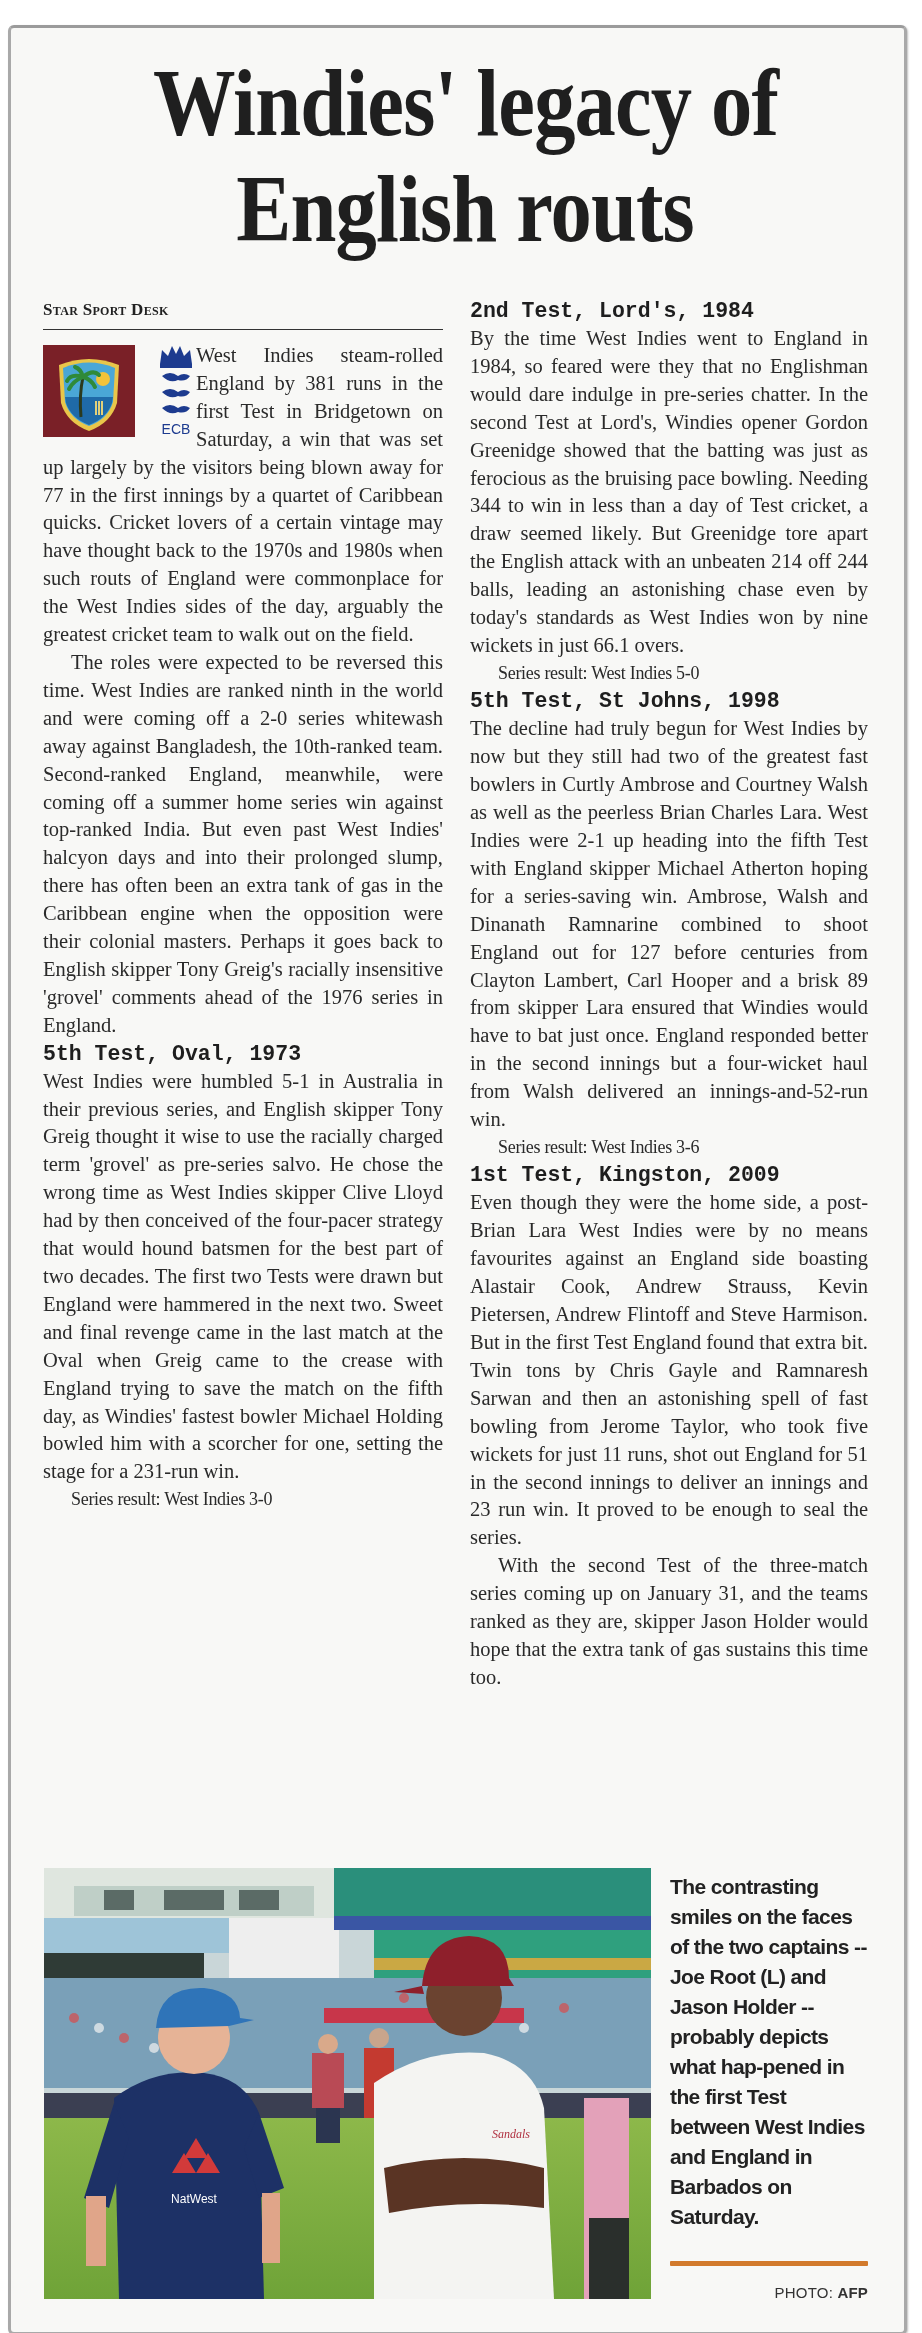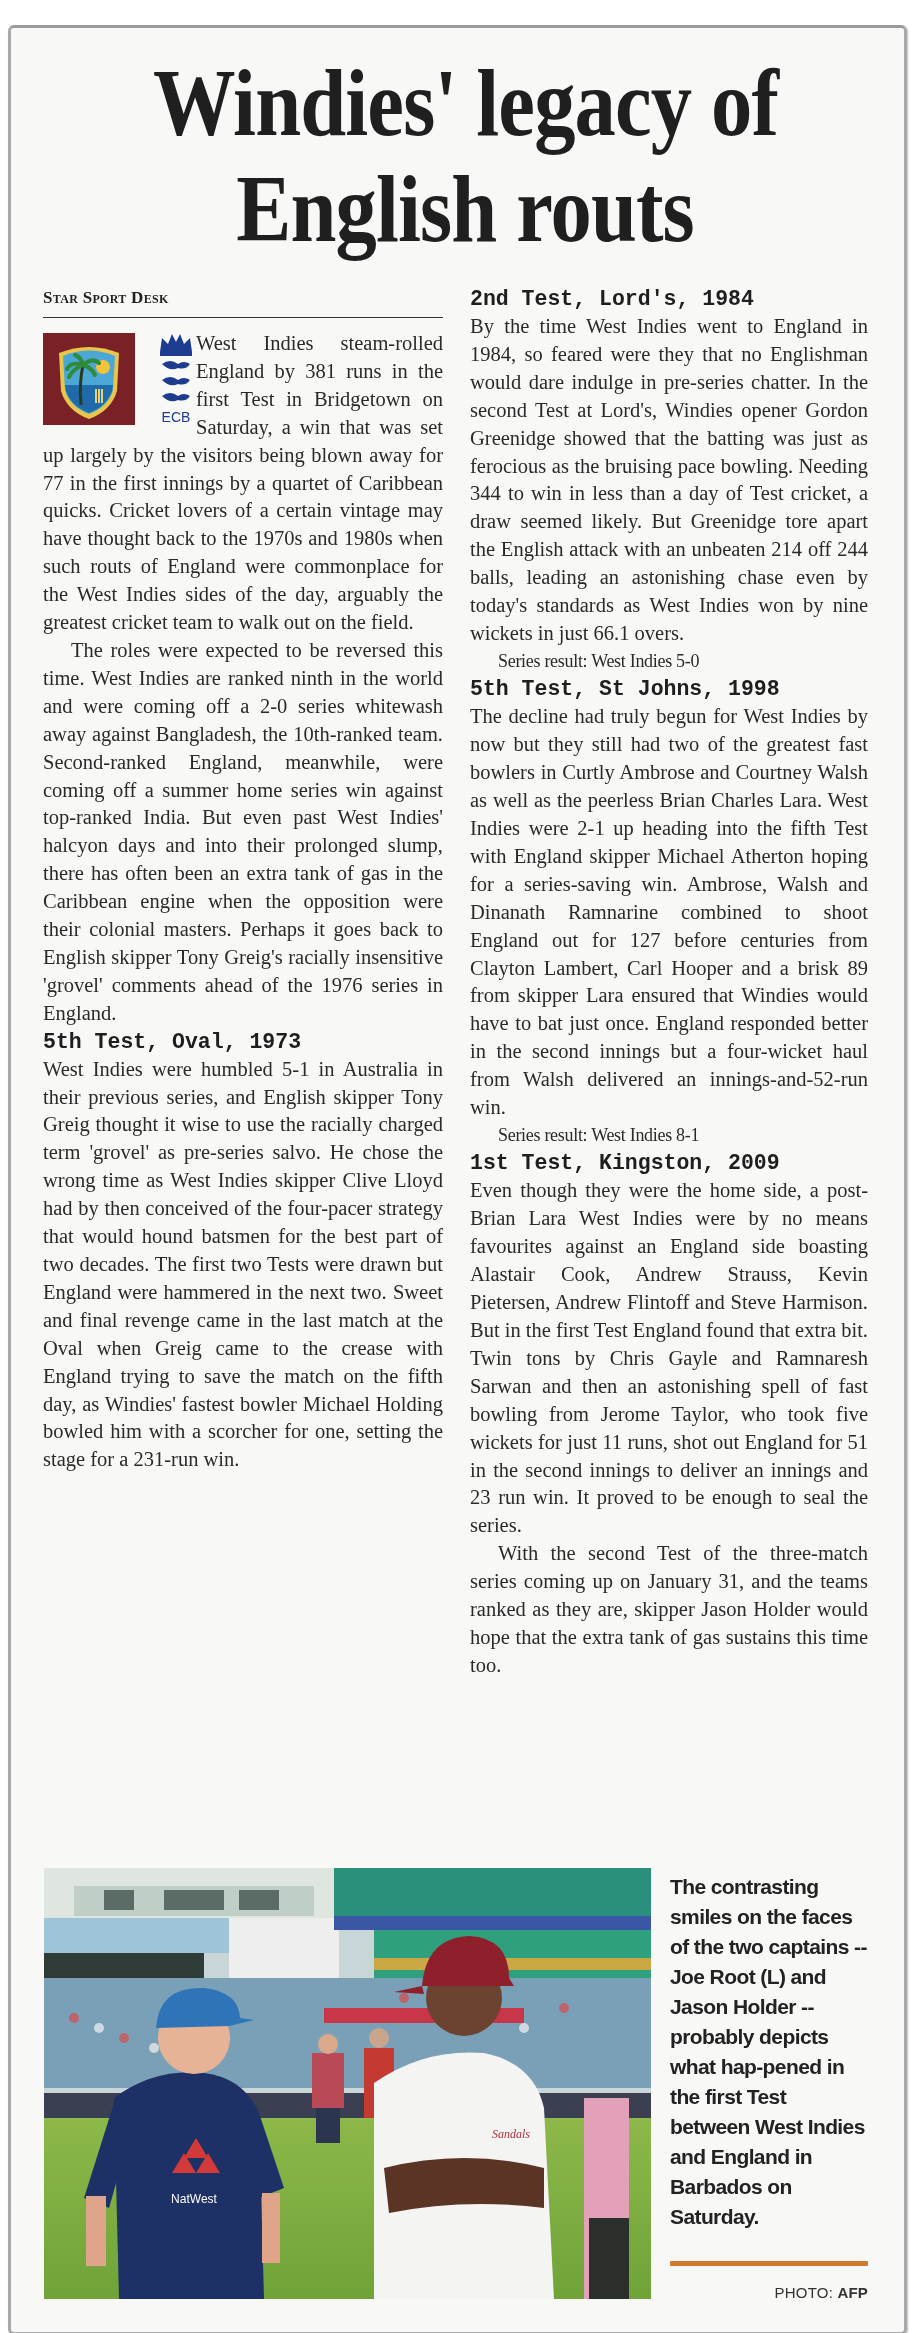--- a/index.html
+++ b/index.html
@@ -8,21 +8,21 @@
     position: absolute; left: 8px; top: 25px; width: 893px; height: 2304px;
     background: #f8f8f6; border: 3px solid #a9a9a9; border-top-color: #9b9b9b;
     border-radius: 6px; box-shadow: 1px 1px 2px rgba(0,0,0,0.25);
   }
   .headline {
     position: absolute; left: 0; top: 46px; width: 922px; text-align: center;
     font-family: "Liberation Serif", serif; font-weight: bold; color: #1f1f1f;
     font-size: 96px; line-height: 106px; letter-spacing: -1px;
   }
   .headline span { display: inline-block; transform: scaleX(0.86); transform-origin: center; white-space: nowrap; }
-  .col { position: absolute; font-family: "Liberation Serif", serif; color: #2a2a2a; }
+  .col { position: absolute; font-family: "Liberation Serif", serif; color: #2a2a2a; margin-top: 12px; }
   .col-left { left: 43px; top: 285px; width: 400px; }
   .col-right { left: 470px; top: 285px; width: 398px; }
   .byline {
     font-family: "Liberation Serif", serif; font-weight: bold; font-size: 17px;
     font-variant: small-caps; letter-spacing: 0.3px; color: #222; height: 26px; line-height: 26px;
   }
   .rule { height: 0; border-top: 1.5px solid #333; margin: 6px 0 12px 0; }
   p.body {
     margin: 0; font-size: 20.5px; line-height: 27.9px; text-align: justify;
     hyphens: manual;
@@ -87,30 +87,31 @@
         <text x="20" y="92" text-anchor="middle" font-family="Liberation Sans, sans-serif" font-size="14" fill="#1d3b8f">ECB</text>
       </svg>
     </div>
   </div>
 
   <p class="body">West Indies steam-rolled England by 381 runs in the first Test in Bridgetown on Saturday, a win that was set up largely by the visitors being blown away for 77 in the first innings by a quartet of Caribbean quicks. Cricket lovers of a certain vintage may have thought back to the 1970s and 1980s when such routs of England were commonplace for the West Indies sides of the day, arguably the greatest cricket team to walk out on the field.</p>
   <p class="body indent">The roles were expected to be reversed this time. West Indies are ranked ninth in the world and were coming off a 2-0 series whitewash away against Bangladesh, the 10th-ranked team. Second-ranked England, meanwhile, were coming off a summer home series win against top-ranked India. But even past West Indies' halcyon days and into their prolonged slump, there has often been an extra tank of gas in the Caribbean engine when the opposition were their colonial masters. Perhaps it goes back to English skipper Tony Greig's racially insensitive 'grovel' comments ahead of the 1976 series in England.</p>
 
   <h3 class="sub">5th Test, Oval, 1973</h3>
   <p class="body">West Indies were humbled 5-1 in Australia in their previous series, and English skipper Tony Greig thought it wise to use the racially charged term 'grovel' as pre-series salvo. He chose the wrong time as West Indies skipper Clive Lloyd had by then conceived of the four-pacer strategy that would hound batsmen for the best part of two decades. The first two Tests were drawn but England were hammered in the next two. Sweet and final revenge came in the last match at the Oval when Greig came to the crease with England trying to save the match on the fifth day, as Windies' fastest bowler Michael Holding bowled him with a scorcher for one, setting the stage for a 231-run win.</p>
+  <div class="result">Series result: West Indies 3-0</div>
 </div>
 
 <div class="col col-right">
   <h3 class="sub">2nd Test, Lord's, 1984</h3>
   <p class="body">By the time West Indies went to England in 1984, so feared were they that no Englishman would dare indulge in pre-series chatter. In the second Test at Lord's, Windies opener Gordon Greenidge showed that the batting was just as ferocious as the bruising pace bowling. Needing 344 to win in less than a day of Test cricket, a draw seemed likely. But Greenidge tore apart the English attack with an unbeaten 214 off 244 balls, leading an astonishing chase even by today's standards as West Indies won by nine wickets in just 66.1 overs.</p>
   <div class="result">Series result: West Indies 5-0</div>
 
   <h3 class="sub">5th Test, St Johns, 1998</h3>
   <p class="body">The decline had truly begun for West Indies by now but they still had two of the greatest fast bowlers in Curtly Ambrose and Courtney Walsh as well as the peerless Brian Charles Lara. West Indies were 2-1 up heading into the fifth Test with England skipper Michael Atherton hoping for a series-saving win. Ambrose, Walsh and Dinanath Ramnarine combined to shoot England out for 127 before centuries from Clayton Lambert, Carl Hooper and a brisk 89 from skipper Lara ensured that Windies would have to bat just once. England responded better in the second innings but a four-wicket haul from Walsh delivered an innings-and-52-run win.</p>
-  <div class="result">Series result: West Indies 8-1</div>
+  <div class="result">Series result: West Indies 3-6</div>
 
   <h3 class="sub">1st Test, Kingston, 2009</h3>
   <p class="body">Even though they were the home side, a post-Brian Lara West Indies were by no means favourites against an England side boasting Alastair Cook, Andrew Strauss, Kevin Pietersen, Andrew Flintoff and Steve Harmison. But in the first Test England found that extra bit. Twin tons by Chris Gayle and Ramnaresh Sarwan and then an astonishing spell of fast bowling from Jerome Taylor, who took five wickets for just 11 runs, shot out England for 51 in the second innings to deliver an innings and 23 run win. It proved to be enough to seal the series.</p>
 
   <p class="body indent">With the second Test of the three-match series coming up on January 31, and the teams ranked as they are, skipper Jason Holder would hope that the extra tank of gas sustains this time too.</p>
 </div>
 
 <div class="photo">
   <svg width="607" height="431" viewBox="0 0 607 431">
     <defs>

